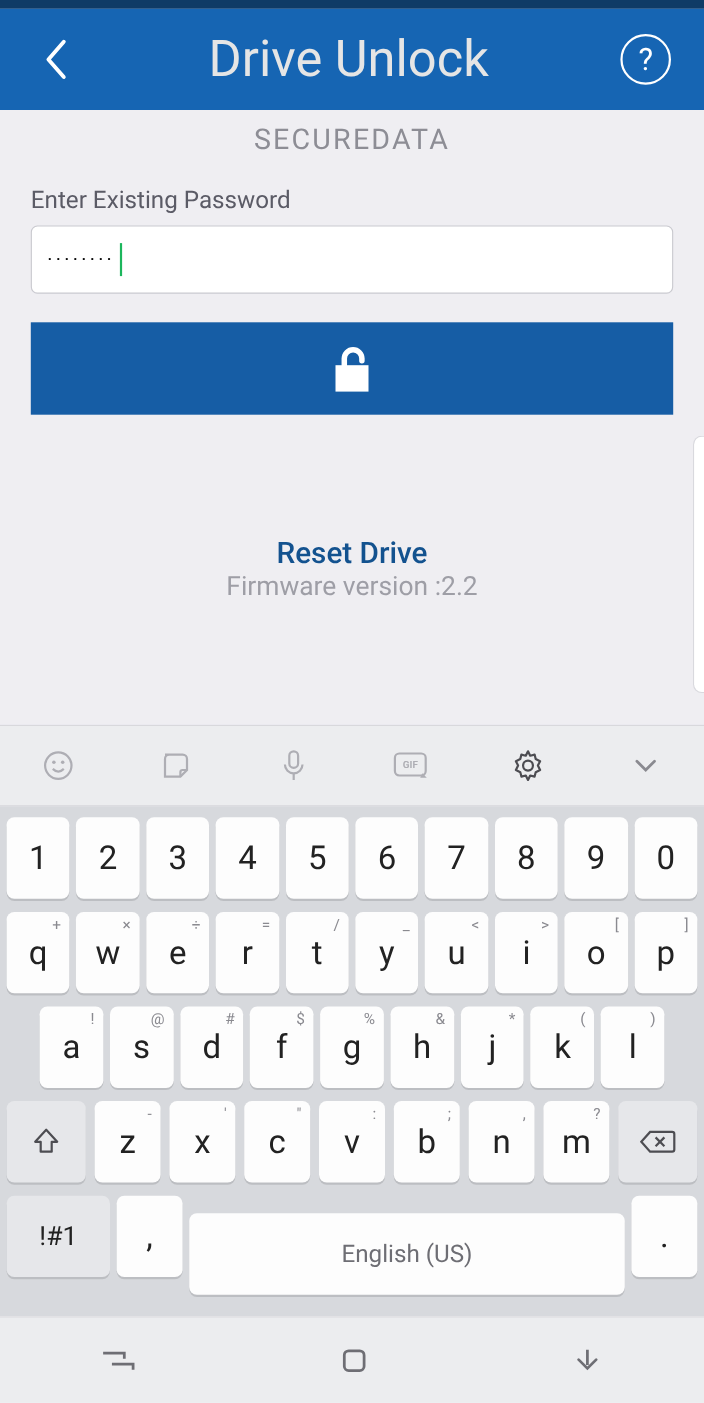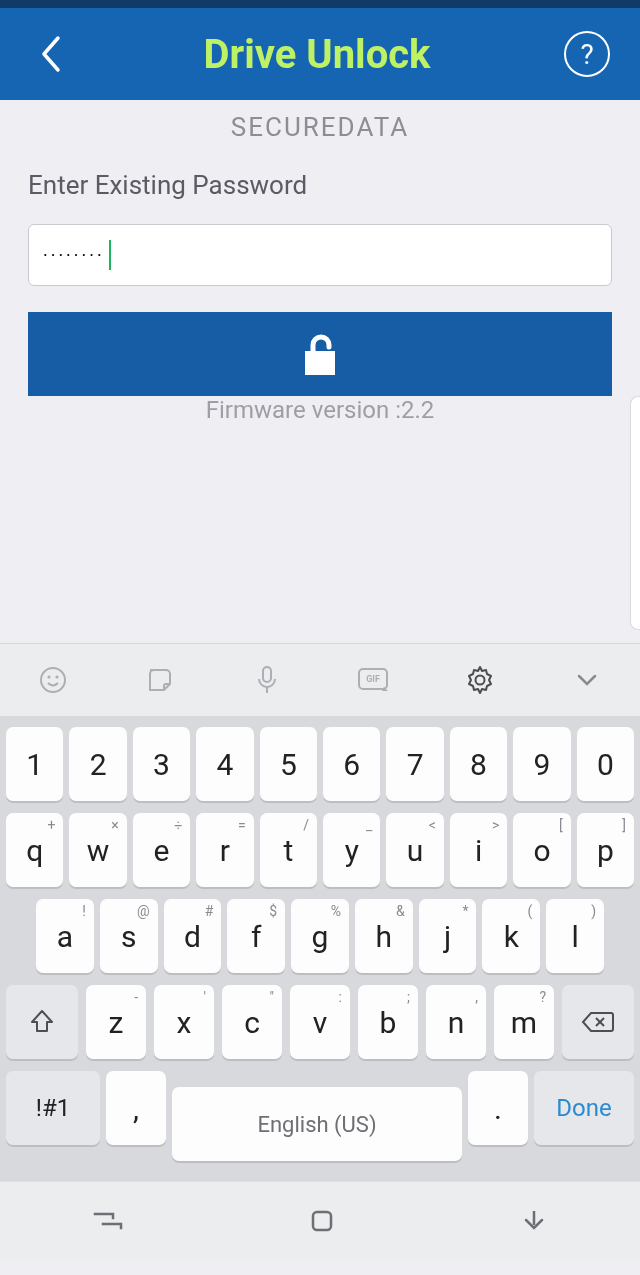--- a/index.html
+++ b/index.html
@@ -7,25 +7,25 @@
   .status-strip { background: #0f3b66; height: 8px; }
   .header {
     background: #1665b3;
     height: 92px;
     display: flex;
     align-items: center;
     justify-content: space-between;
     padding: 0 30px;
   }
   .back-btn { width: 40px; height: 40px; display:flex; align-items:center; justify-content:center; cursor:pointer; }
-  .title { color: #bef264; font-size: 40px; font-weight: 700; }
+  .title { color: #e5e5e5; font-size: 46px; font-weight: 400; }
   .help-btn { width: 46px; height: 46px; border: 2.5px solid #fff; border-radius: 50%; display:flex; align-items:center; justify-content:center; color:#fff; font-size:28px; cursor:pointer; }
   .content { background: #efeef2; padding: 4px 28px 0 28px; }
   .brand { text-align: center; color: #8d8d95; font-size: 26px; letter-spacing: 2px; margin: 8px 0 28px 0; }
-  .label { color: #5b5b66; font-size: 26px; margin-bottom: 24px; }
+  .label { color: #5b5b66; font-size: 22px; margin-bottom: 10px; }
   .pw-field {
     width: 100%;
     height: 62px;
     border: 1px solid #c9c9cf;
     border-radius: 6px;
     background: #fff;
     padding: 0 14px;
     display:flex;
     align-items:center;
     position:relative;
@@ -95,26 +95,27 @@
   <div class="pw-field">
     <span class="pw-dots">········</span>
     <span class="cursor"></span>
   </div>
   <div class="unlock-btn">
     <svg width="42" height="46" viewBox="0 0 42 46">
       <rect x="6" y="20" width="30" height="24" fill="#fff"></rect>
       <path d="M 14 20 V 14 a 8 8 0 0 1 16 0 V 16" fill="none" stroke="#fff" stroke-width="5" stroke-linecap="round"></path>
     </svg>
   </div>
+  <div class="reset-link">Reset Drive</div>
   <div class="firmware">Firmware version :2.2</div>
 </div>
 
 <div class="right-slab"></div>
 
-<div style="position:absolute; bottom:16px; left:0; right:0;">
+<div style="position:absolute; bottom:0; left:0; right:0;">
 
 <div class="kb-toolbar">
   <div class="kb-tool">
     <svg width="30" height="30" viewBox="0 0 30 30">
           <circle cx="15" cy="15" r="12" fill="none" stroke="currentColor" stroke-width="2"></circle>
           <circle cx="11" cy="12" r="1.6" fill="currentColor"></circle>
           <circle cx="19" cy="12" r="1.6" fill="currentColor"></circle>
           <path d="M10 18 q5 5 10 0" fill="none" stroke="currentColor" stroke-width="2"></path>
         </svg>
   </div>
@@ -314,23 +315,20 @@
         </div>
     <div class="key comma">
           <span class="main">,</span>
         </div>
     <div class="key space">
           <span>English (US)</span>
         </div>
     <div class="key period">
           <span class="main">.</span>
         </div>
-    <div class="key done">
-          <span>Done</span>
-        </div>
   </div>
 </div>
 
 <div class="navbar">
   <div class="nav-ic">
     <svg width="34" height="26" viewBox="0 0 34 26">
           <path d="M4 6 H22 V10 M12 16 H30 V20" fill="none" stroke="currentColor" stroke-width="2.5" stroke-linecap="square"></path>
         </svg>
   </div>
   <div class="nav-ic">

